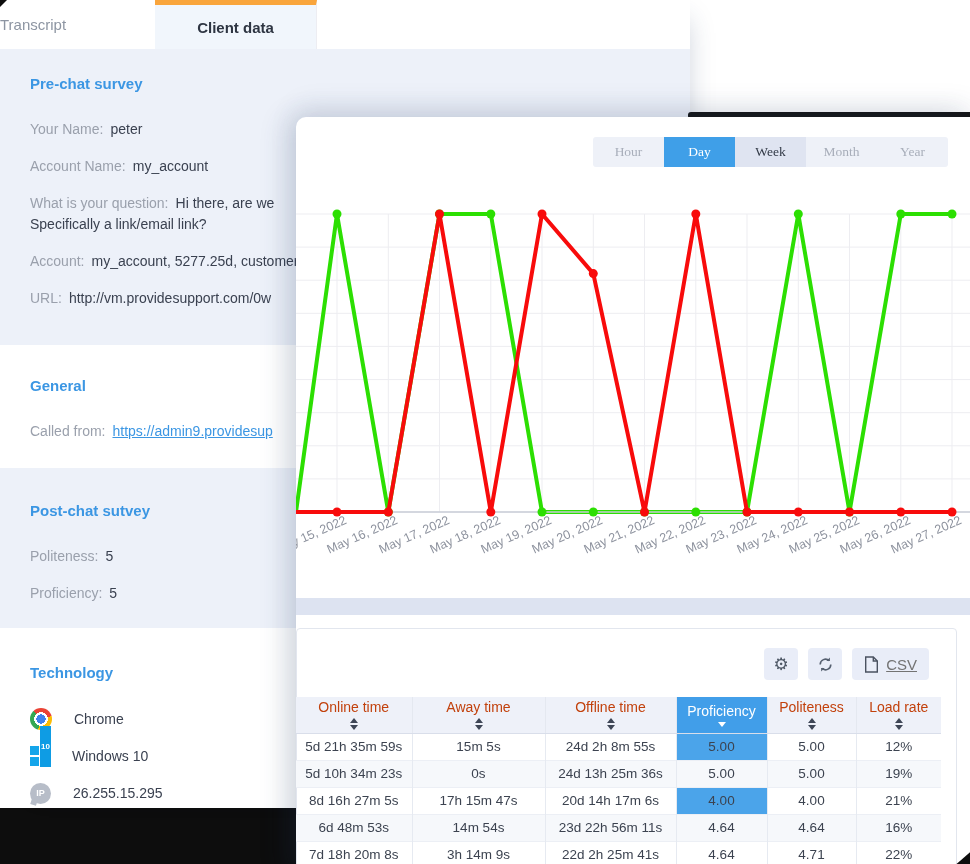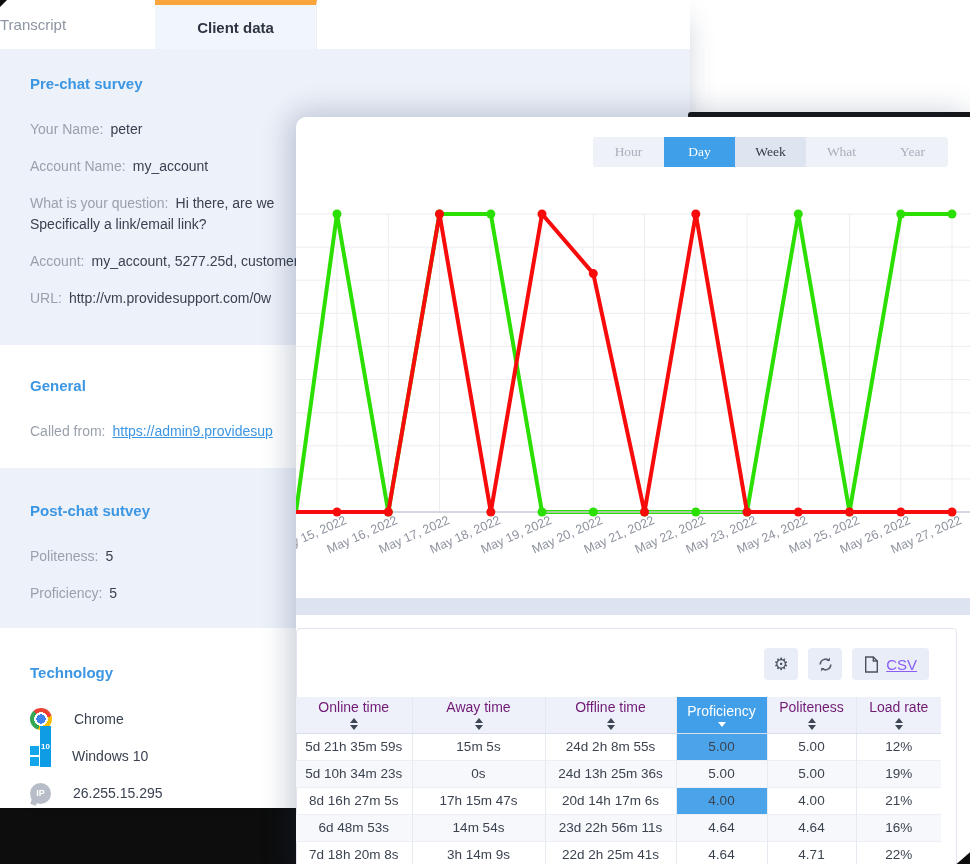--- a/index.html
+++ b/index.html
@@ -61,24 +61,24 @@
   .x-labels span{position:absolute;top:0;white-space:nowrap;font-size:12.5px;color:#8c919d;
     transform:translateX(-100%) rotate(-24deg);transform-origin:100% 0;}
   .hscroll{position:absolute;left:0;top:481px;width:674px;height:17px;background:#dde3f1;}
 
   .card{position:absolute;left:0;top:511px;width:661px;height:262px;background:#ffffff;
     border:1px solid #e2e6ee;border-radius:4px;}
   .toolbar{position:absolute;top:19px;right:27px;display:flex;gap:10px;}
   .icon-btn{width:34px;height:32px;background:#e9edf8;border-radius:4px;display:flex;align-items:center;justify-content:center;cursor:pointer;}
   .gear-glyph{font-size:17px;color:#4e5866;line-height:1;}
   .csv-btn{height:32px;background:#e9edf8;border-radius:4px;display:flex;align-items:center;justify-content:center;
-    padding:0 12px;gap:7px;cursor:pointer;font-size:15px;color:#8b5cf6;text-decoration:underline;}
+    padding:0 12px;gap:7px;cursor:pointer;font-size:15px;color:#737373;text-decoration:underline;}
 
   table.stats{position:absolute;left:-1px;top:68px;border-collapse:collapse;table-layout:fixed;}
-  table.stats th{height:36px;background:#eef1f9;font-size:14px;font-weight:normal;color:#701a75;
+  table.stats th{height:36px;background:#eef1f9;font-size:14px;font-weight:normal;color:#c2410c;
     border-left:1px solid #e4e8f0;border-bottom:1px solid #d9deea;padding:0;cursor:pointer;vertical-align:middle;}
   table.stats th:first-child{border-left:none;}
   table.stats th.act{background:#419ee9;color:#ffffff;}
   table.stats td{height:27px;font-size:13.5px;color:#3c4350;text-align:center;
     border-left:1px solid #e6eaf1;border-top:1px solid #eceff5;padding:0;}
   table.stats td:first-child{border-left:none;}
   table.stats tr:nth-child(even) td{background:#f6f8fb;}
   table.stats td.sel{background:#4ba4ea;}
   .hwrap{display:flex;flex-direction:column;align-items:center;gap:3px;}
   .sorts{display:flex;flex-direction:column;gap:2px;align-items:center;}
@@ -151,21 +151,21 @@
     </div>
   </div>
 
   <div class="dark-top"></div>
 
   <div class="popup">
     <div class="range-tabs" id="range-tabs">
         <div class="rtab">Hour</div>
         <div class="rtab active">Day</div>
         <div class="rtab highlight">Week</div>
-        <div class="rtab">What</div>
+        <div class="rtab">Month</div>
         <div class="rtab">Year</div>
       </div>
 
     <svg class="chart" id="chart-svg" width="674" height="340">
         <line x1="0" y1="13" x2="674" y2="13" stroke="#ededf1" stroke-width="1"></line>
         <line x1="0" y1="46.1" x2="674" y2="46.1" stroke="#ededf1" stroke-width="1"></line>
         <line x1="0" y1="79.2" x2="674" y2="79.2" stroke="#ededf1" stroke-width="1"></line>
         <line x1="0" y1="112.3" x2="674" y2="112.3" stroke="#ededf1" stroke-width="1"></line>
         <line x1="0" y1="145.4" x2="674" y2="145.4" stroke="#ededf1" stroke-width="1"></line>
         <line x1="0" y1="178.6" x2="674" y2="178.6" stroke="#ededf1" stroke-width="1"></line>

